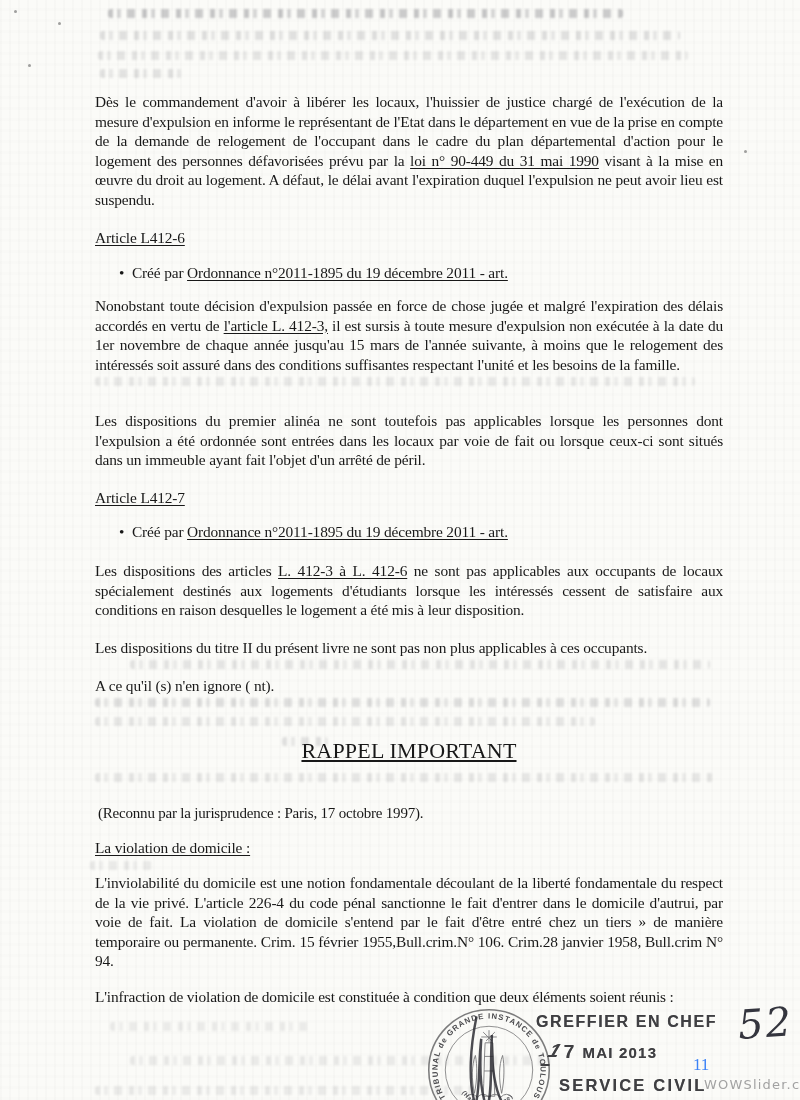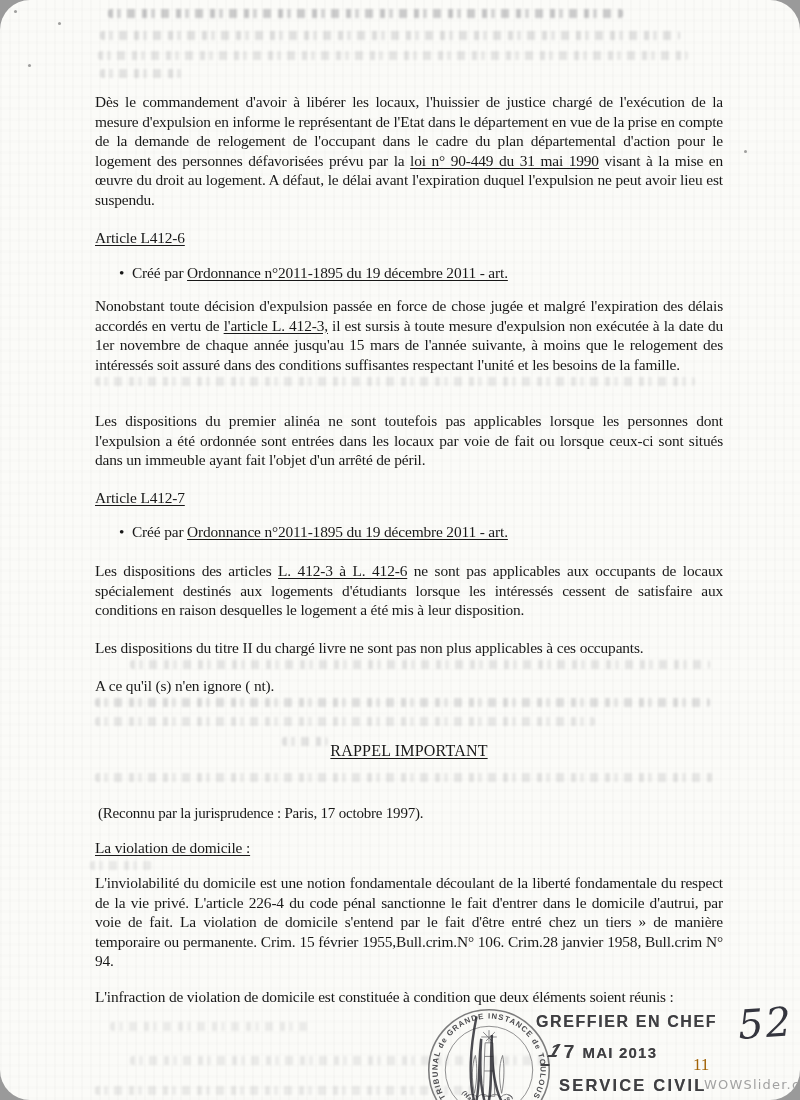--- a/index.html
+++ b/index.html
@@ -1,47 +1,47 @@
 <!DOCTYPE html>
 <html><head>
 <meta charset="utf-8">
 <style>
   html,body{margin:0;padding:0;background:#9a9a9a;}
   .page{position:relative;width:800px;height:1100px;margin:0 auto;background:#fbfbf8;overflow:hidden;
-        font-family:"Liberation Serif","DejaVu Serif",serif;color:#181818;border-radius:30px;}
+        font-family:"Liberation Serif","DejaVu Serif",serif;color:#181818;}
   .streaks{position:absolute;inset:0;pointer-events:none;
         background:repeating-linear-gradient(90deg, rgba(90,90,90,0.025) 0 2px, rgba(0,0,0,0) 2px 9px),
                    repeating-linear-gradient(0deg, rgba(120,120,120,0.015) 0 3px, rgba(0,0,0,0) 3px 11px);}
   .blk{position:absolute;left:95px;width:628px;margin:0;font-size:15.4px;line-height:19.6px;
        text-align:justify;letter-spacing:-0.15px;}
   .b{font-weight:normal;}
   .u{text-decoration:underline;text-underline-offset:2px;}
   .center{text-align:center;}
   .nowrap{white-space:nowrap;}
   .bullet{padding-left:37px;width:591px;}
   .dot{position:absolute;left:24px;top:0;}
-  .h3size{font-size:16px;letter-spacing:0.2px;}
+  .h3size{font-size:22px;letter-spacing:0.2px;}
   
   .smudge{position:absolute;height:9px;border-radius:3px;filter:blur(1.1px);pointer-events:none;
         background:repeating-linear-gradient(90deg, rgba(70,70,78,.55) 0 5px, rgba(70,70,78,0) 5px 9px,
                    rgba(70,70,78,.38) 9px 13px, rgba(70,70,78,0) 13px 19px,
                    rgba(70,70,78,.48) 19px 27px, rgba(70,70,78,0) 27px 34px);}
   .speck{position:absolute;width:3px;height:3px;border-radius:50%;background:rgba(85,85,85,.55);}
   
   .stamptxt{position:absolute;font-family:"Liberation Sans","DejaVu Sans",sans-serif;
         color:#3f3f42;font-weight:700;white-space:nowrap;text-shadow:0 0 .5px rgba(63,63,66,.6);}
   .st-greffier{left:536px;top:1013px;font-size:16px;letter-spacing:1.6px;}
   .st-date{left:549px;top:1041px;font-size:15px;letter-spacing:1.2px;}
   .st-date .d1{display:inline-block;position:relative;font-size:19px;transform:skewX(-30deg) translateY(-1px);}
   .st-date .d1::after{content:"";position:absolute;left:-1px;bottom:-4px;width:9px;border-top:2px solid #3f3f42;transform:skewX(30deg);}
   .st-date .d2{display:inline-block;font-size:19px;margin-left:3px;margin-right:7px;}
   .st-service{left:552px;top:1076px;font-size:16.5px;letter-spacing:2.2px;margin-left:7px;}
   .hand52{position:absolute;left:738px;top:1000px;font-family:"DejaVu Serif",serif;font-style:italic;
         font-size:40px;color:#34353e;transform:rotate(-4deg);letter-spacing:2px;font-weight:400;}
-  .pagenum{position:absolute;left:693px;top:1055px;font-size:17px;color:#a16207;text-align:center;}
+  .pagenum{position:absolute;left:693px;top:1055px;font-size:17px;color:#3b82f6;text-align:center;}
   .watermark{position:absolute;left:704px;top:1077px;font-family:"DejaVu Sans","Liberation Sans",sans-serif;
         font-size:13px;color:#a2a2a2;letter-spacing:1.2px;}
   .seal{position:absolute;left:421px;top:1002px;width:136px;height:136px;}
   .seal .ring{fill:none;stroke:#5c5c5e;stroke-width:1.6;opacity:.8;}
   .seal .ring2{fill:none;stroke:#6a6a6c;stroke-width:1;opacity:.75;}
   .seal .sealtext{font-family:"Liberation Sans",sans-serif;font-size:8px;letter-spacing:1.1px;fill:#4c4c4f;font-weight:700;}
   .seal .sealtext2{font-family:"Liberation Sans",sans-serif;font-size:6.5px;letter-spacing:.6px;fill:#55555a;font-weight:700;}
   .seal .emblem{fill:none;stroke:#5f5f62;stroke-width:.9;opacity:.85;}
   .seal .signature{fill:none;stroke:#24252c;stroke-width:2.5;stroke-linecap:round;opacity:.82;}
 </style>
@@ -79,21 +79,21 @@
   <p class="blk" style="top:296px"><span>Nonobstant toute décision d'expulsion passée en force de chose jugée et malgré l'expiration des délais accordés en vertu de </span><span class="u">l'article L. 412-3,</span><span> il est sursis à toute mesure d'expulsion non exécutée à la date du 1er novembre de chaque année jusqu'au 15 mars de l'année suivante, à moins que le relogement des intéressés soit assuré dans des conditions suffisantes respectant l'unité et les besoins de la famille.</span></p>
 
   <p class="blk" style="top:411px"><span>Les dispositions du premier alinéa ne sont toutefois pas applicables lorsque les personnes dont l'expulsion a été ordonnée sont entrées dans les locaux par voie de fait ou lorsque ceux-ci sont situés dans un immeuble ayant fait l'objet d'un arrêté de péril.</span></p>
 
   <p class="blk" style="top:488px"><span class="b u">Article L412-7</span></p>
 
   <p class="blk bullet" style="top:522px"><span class="dot">•</span><span>Créé par </span><span class="u">Ordonnance n°2011-1895 du 19 décembre 2011 - art.</span></p>
 
   <p class="blk" style="top:561px"><span>Les dispositions des articles </span><span class="u">L. 412-3 à L. 412-6</span><span> ne sont pas applicables aux occupants de locaux spécialement destinés aux logements d'étudiants lorsque les intéressés cessent de satisfaire aux conditions en raison desquelles le logement a été mis à leur disposition.</span></p>
 
-  <p class="blk nowrap" style="top:638px"><span>Les dispositions du titre II du chargé livre ne sont pas non plus applicables à ces occupants.</span></p>
+  <p class="blk nowrap" style="top:638px"><span>Les dispositions du titre II du présent livre ne sont pas non plus applicables à ces occupants.</span></p>
 
   <p class="blk nowrap" style="top:676px"><span class="b">A ce qu'il (s) n'en ignore ( nt).</span></p>
 
   <p class="blk center" style="top:741px"><span class="b u h3size">RAPPEL IMPORTANT</span></p>
 
   <p class="blk" style="top:784px;font-size:15px;letter-spacing:-0.2px;width:640px"><br><span class="b nowrap" style="padding-left:3px">(Reconnu par la jurisprudence : Paris, 17 octobre 1997).</span></p>
 
   <p class="blk" style="top:838px"><span class="b u">La violation de domicile :</span></p>
 
   <p class="blk" style="top:873px"><span>L'inviolabilité du domicile est une notion fondamentale découlant de la liberté fondamentale du respect de la vie privé. L'article 226-4 du code pénal sanctionne le fait d'entrer dans le domicile d'autrui, par voie de fait. La violation de domicile s'entend par le fait d'être entré chez un tiers » de manière temporaire ou permanente. Crim. 15 février 1955,Bull.crim.N° 106. Crim.28 janvier 1958, Bull.crim N° 94.</span></p>

